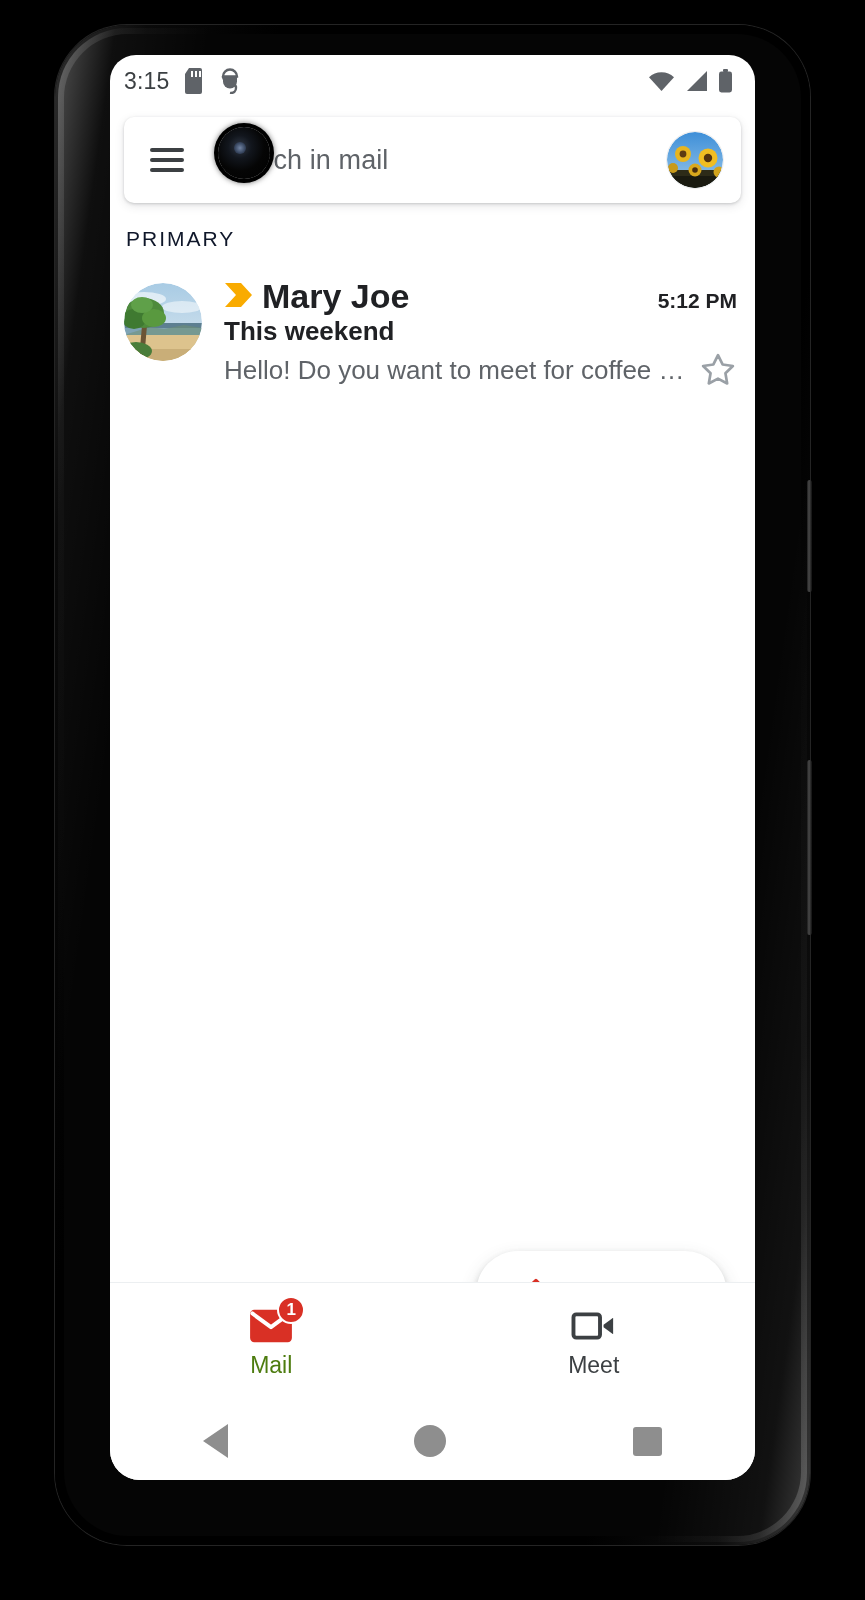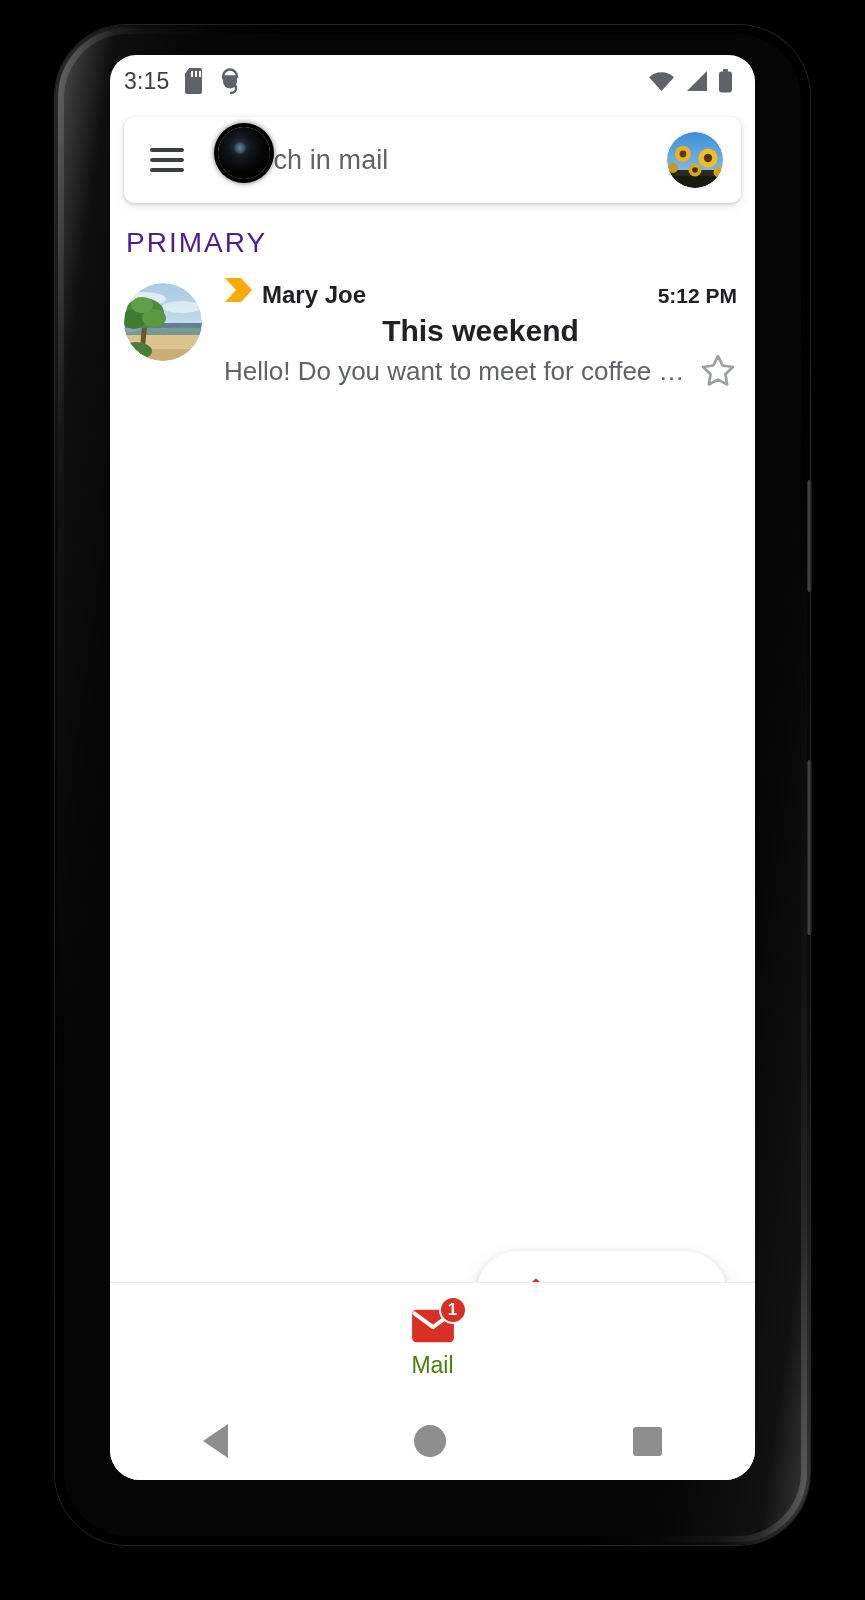--- a/index.html
+++ b/index.html
@@ -98,46 +98,46 @@
   }
   #account-avatar {
     width:56px; height:56px; border-radius:50%;
     overflow:hidden; flex:none; cursor:pointer;
     box-shadow:0 0 0 1px rgba(0,0,0,.07);
   }
 
   
   #section-label {
     position:absolute; left:16px; top:172px;
-    font-size:28px; letter-spacing:2.0px;
-    color:#4c1d95;
+    font-size:21px; letter-spacing:2.0px;
+    color:#0f172a;
   }
 
   #email-row {
     position:absolute; left:0; top:212px; width:100%;
     display:flex; padding:10px 18px 16px 14px; cursor:pointer;
   }
   #sender-avatar {
     width:78px; height:78px; border-radius:50%;
     overflow:hidden; flex:none; margin-top:6px;
   }
   #email-body { flex:1; margin-left:22px; min-width:0; }
   #email-top-line { display:flex; align-items:baseline; }
   #important-marker { flex:none; margin-right:8px; }
   #sender-name {
-    font-size:24px; font-weight:bold; color:#202124;
+    font-size:34px; font-weight:bold; color:#202124;
     white-space:nowrap; overflow:hidden; text-overflow:ellipsis;
   }
   #email-time {
     margin-left:auto; padding-left:14px;
     font-size:21px; font-weight:bold; color:#202124; white-space:nowrap;
   }
   #email-subject {
-    margin-top:5px; font-size:30px; font-weight:bold; color:#202124;
-    white-space:nowrap; overflow:hidden; text-overflow:ellipsis;text-align:center;
+    font-size:26px; font-weight:bold; color:#202124;
+    white-space:nowrap; overflow:hidden; text-overflow:ellipsis;
   }
   #snippet-line { display:flex; align-items:center; margin-top:4px; }
   #email-snippet {
     font-size:26px; color:#5f6368; flex:1;
     white-space:nowrap; overflow:hidden; text-overflow:ellipsis;
   }
   #star-icon { flex:none; margin-left:12px; cursor:pointer; }
 
   
   #compose-button {
@@ -329,20 +329,29 @@
     <div class="nav-item">
       <div class="nav-icon-wrap">
         <svg width="46" height="38" viewBox="0 0 24 20">
           <rect x="1" y="1.5" width="22" height="17" rx="2.2" fill="#d93025"></rect>
           <path d="M2.2 3.4L12 10.6l9.8-7.2" fill="none" stroke="#fff" stroke-width="2.1" stroke-linecap="round" stroke-linejoin="round"></path>
         </svg>
         <span id="mail-badge">1</span>
       </div>
       <span class="nav-label" id="nav-label-mail">Mail</span>
     </div>
+    <div class="nav-item">
+      <div class="nav-icon-wrap">
+        <svg width="46" height="38" viewBox="0 0 26 20">
+          <rect x="1.4" y="3.4" width="15" height="13.2" rx="1.6" fill="none" stroke="#3c4043" stroke-width="2.2"></rect>
+          <path d="M18.4 9.3l5.4-3.9v9.2l-5.4-3.9z" fill="#3c4043"></path>
+        </svg>
+      </div>
+      <span class="nav-label" id="nav-label-meet">Meet</span>
+    </div>
   </div>
 
   <div id="android-nav">
     <div id="nav-back-icon"></div>
     <div id="nav-home-icon"></div>
     <div id="nav-recents-icon"></div>
   </div>
 
 </div>
 

